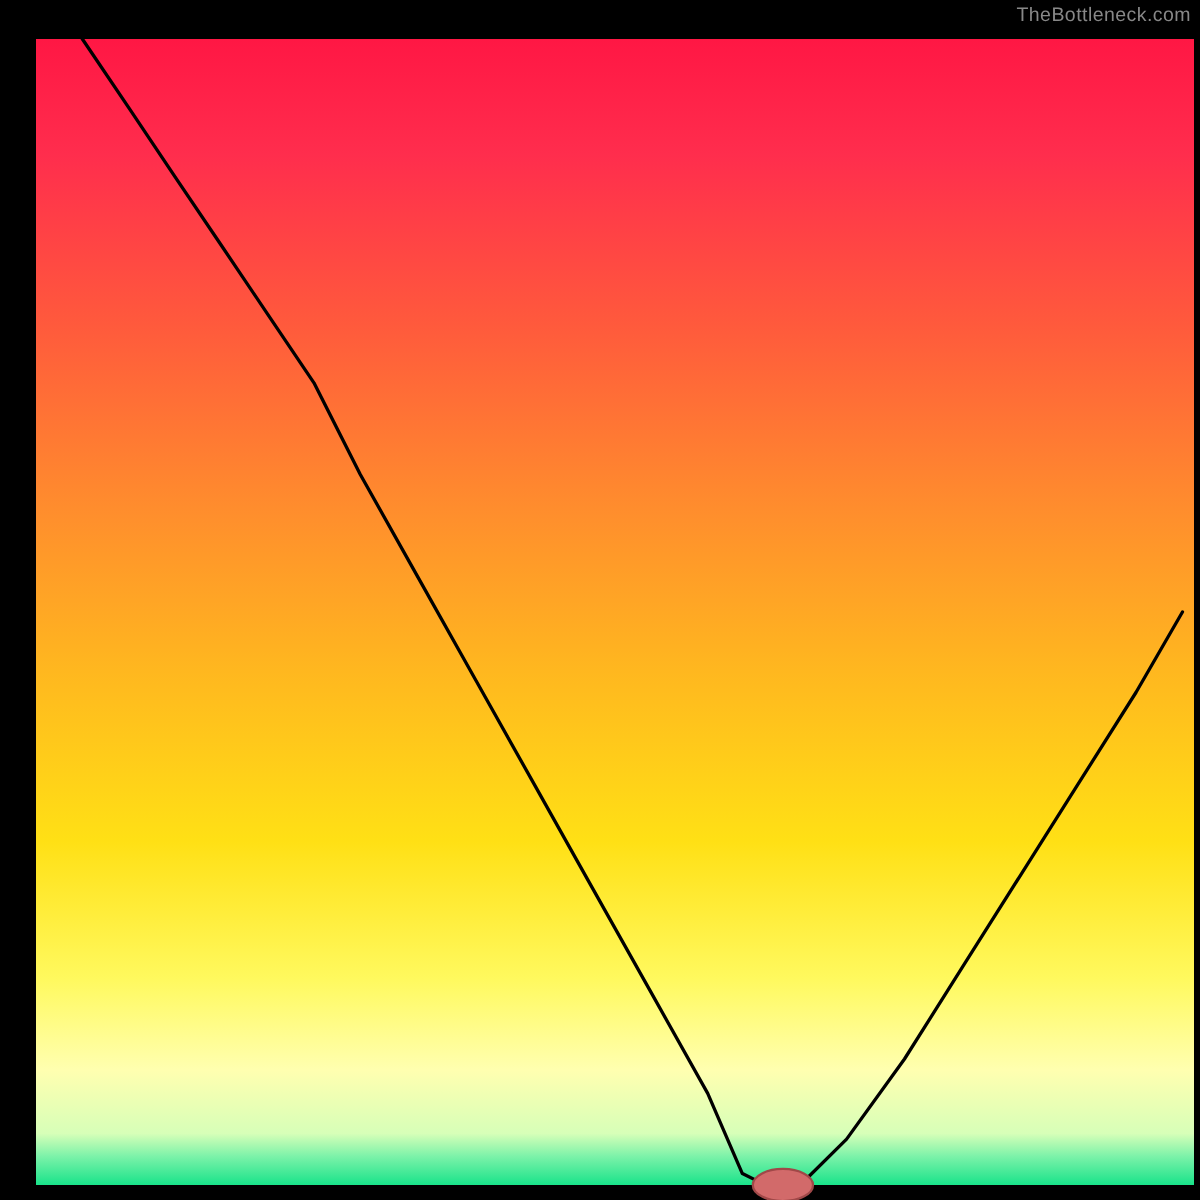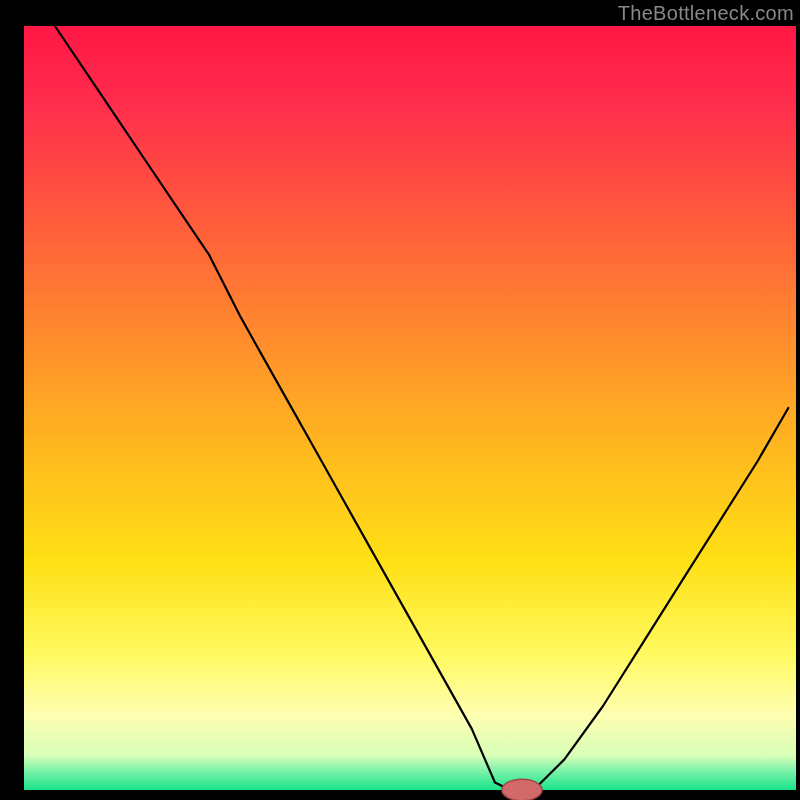--- a/index.html
+++ b/index.html
@@ -20,21 +20,21 @@
   svg.chart {
     position: absolute;
     top: 0;
     left: 0;
   }
   .watermark {
     position: absolute;
     top: 2px;
     right: 6px;
     color: #888;
-    font-size: 20px;
+    font-size: 13px;
     font-weight: 400;
     letter-spacing: 0.3px;
     font-family: Arial, Helvetica, sans-serif;
   }
 </style>
 </head>
 <body>
 
 <div class="canvas-wrap">
 

